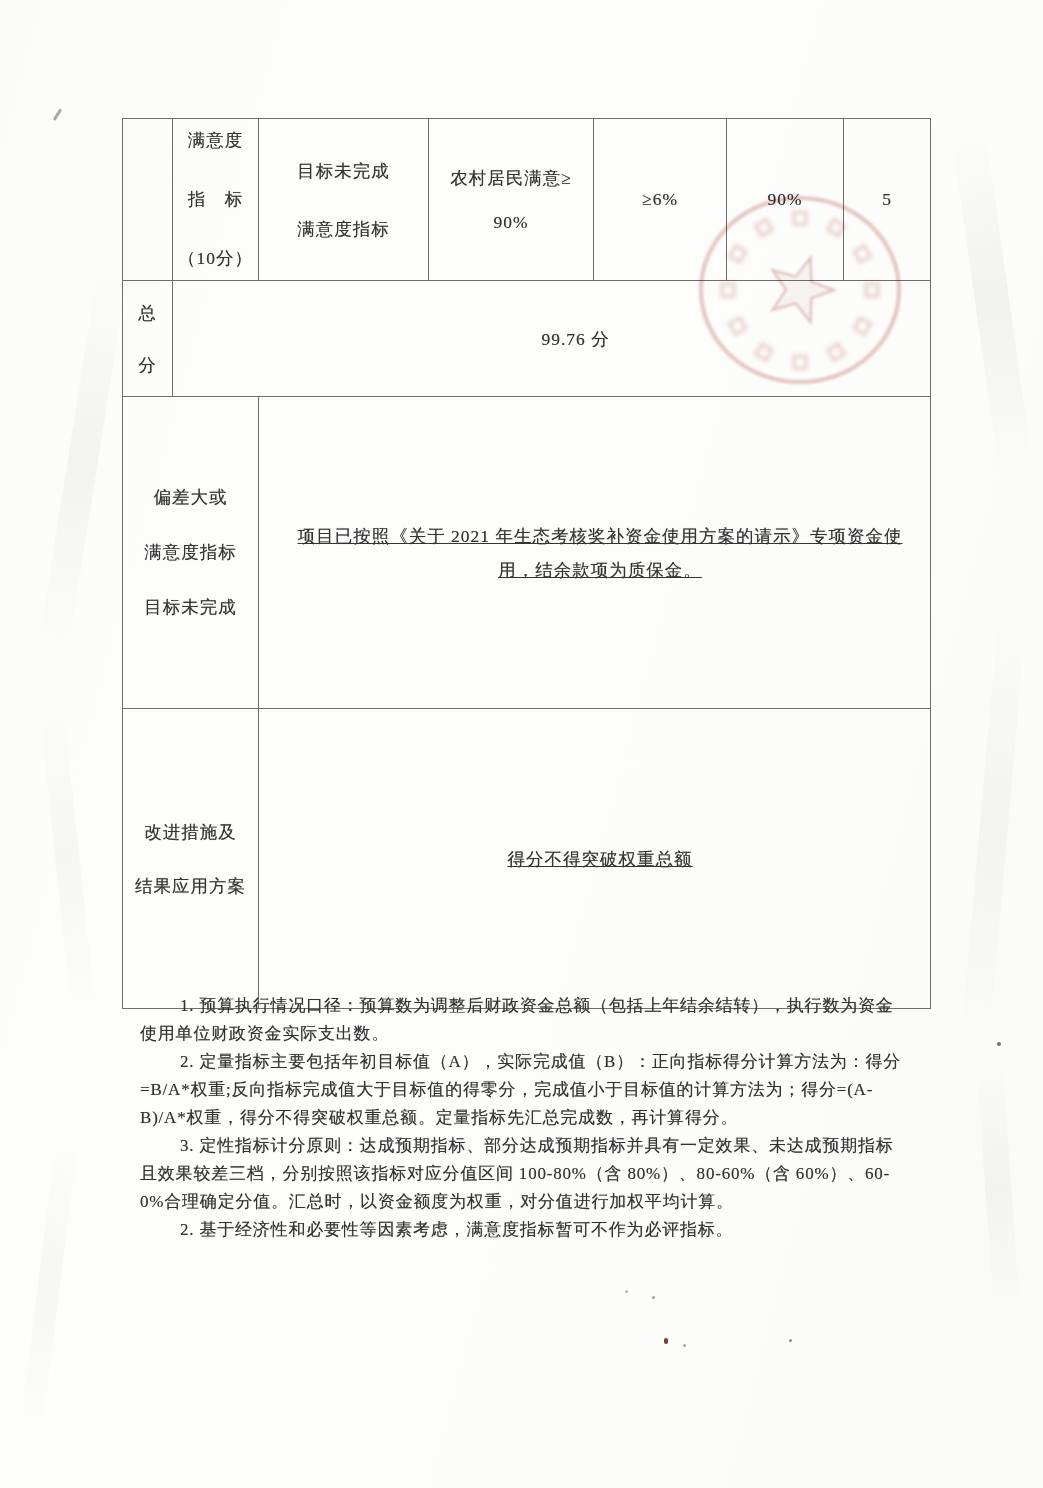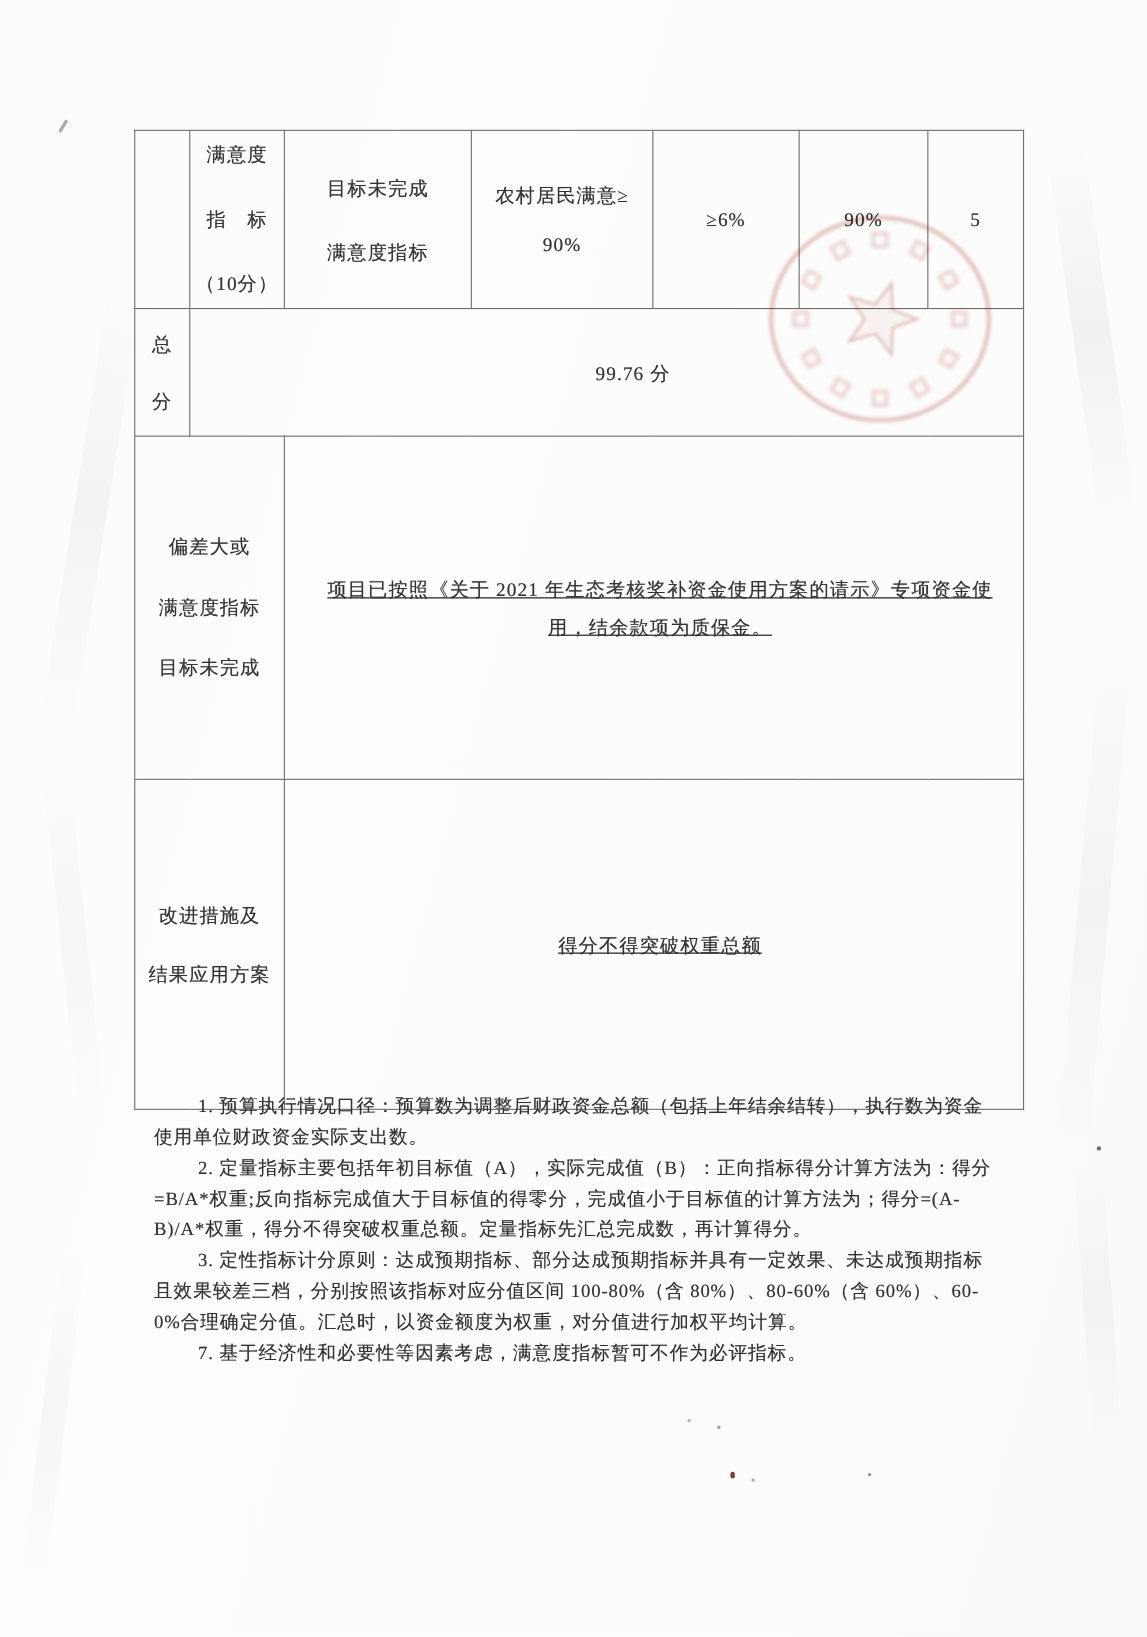--- a/index.html
+++ b/index.html
@@ -168,21 +168,21 @@
       </td>
       <td class="content-cell" colspan="5">得分不得突破权重总额</td>
     </tr>
   </tbody>
     </table>
 
   <div class="notes">
     <p>1. 预算执行情况口径：预算数为调整后财政资金总额（包括上年结余结转），执行数为资金使用单位财政资金实际支出数。</p>
     <p>2. 定量指标主要包括年初目标值（A），实际完成值（B）：正向指标得分计算方法为：得分=B/A*权重;反向指标完成值大于目标值的得零分，完成值小于目标值的计算方法为；得分=(A-B)/A*权重，得分不得突破权重总额。定量指标先汇总完成数，再计算得分。</p>
     <p>3. 定性指标计分原则：达成预期指标、部分达成预期指标并具有一定效果、未达成预期指标且效果较差三档，分别按照该指标对应分值区间 100-80%（含 80%）、80-60%（含 60%）、60-0%合理确定分值。汇总时，以资金额度为权重，对分值进行加权平均计算。</p>
-    <p>7. 基于经济性和必要性等因素考虑，满意度指标暂可不作为必评指标。</p>
+    <p>2. 基于经济性和必要性等因素考虑，满意度指标暂可不作为必评指标。</p>
   </div>
 
   <div class="stamp">
     <svg width="212" height="204" viewBox="0 0 212 204">
       <defs>
         <filter id="b1">
             <feGaussianBlur stdDeviation="1.3"></feGaussianBlur>
           </filter>
         <filter id="b2">
             <feGaussianBlur stdDeviation="2.1"></feGaussianBlur>

